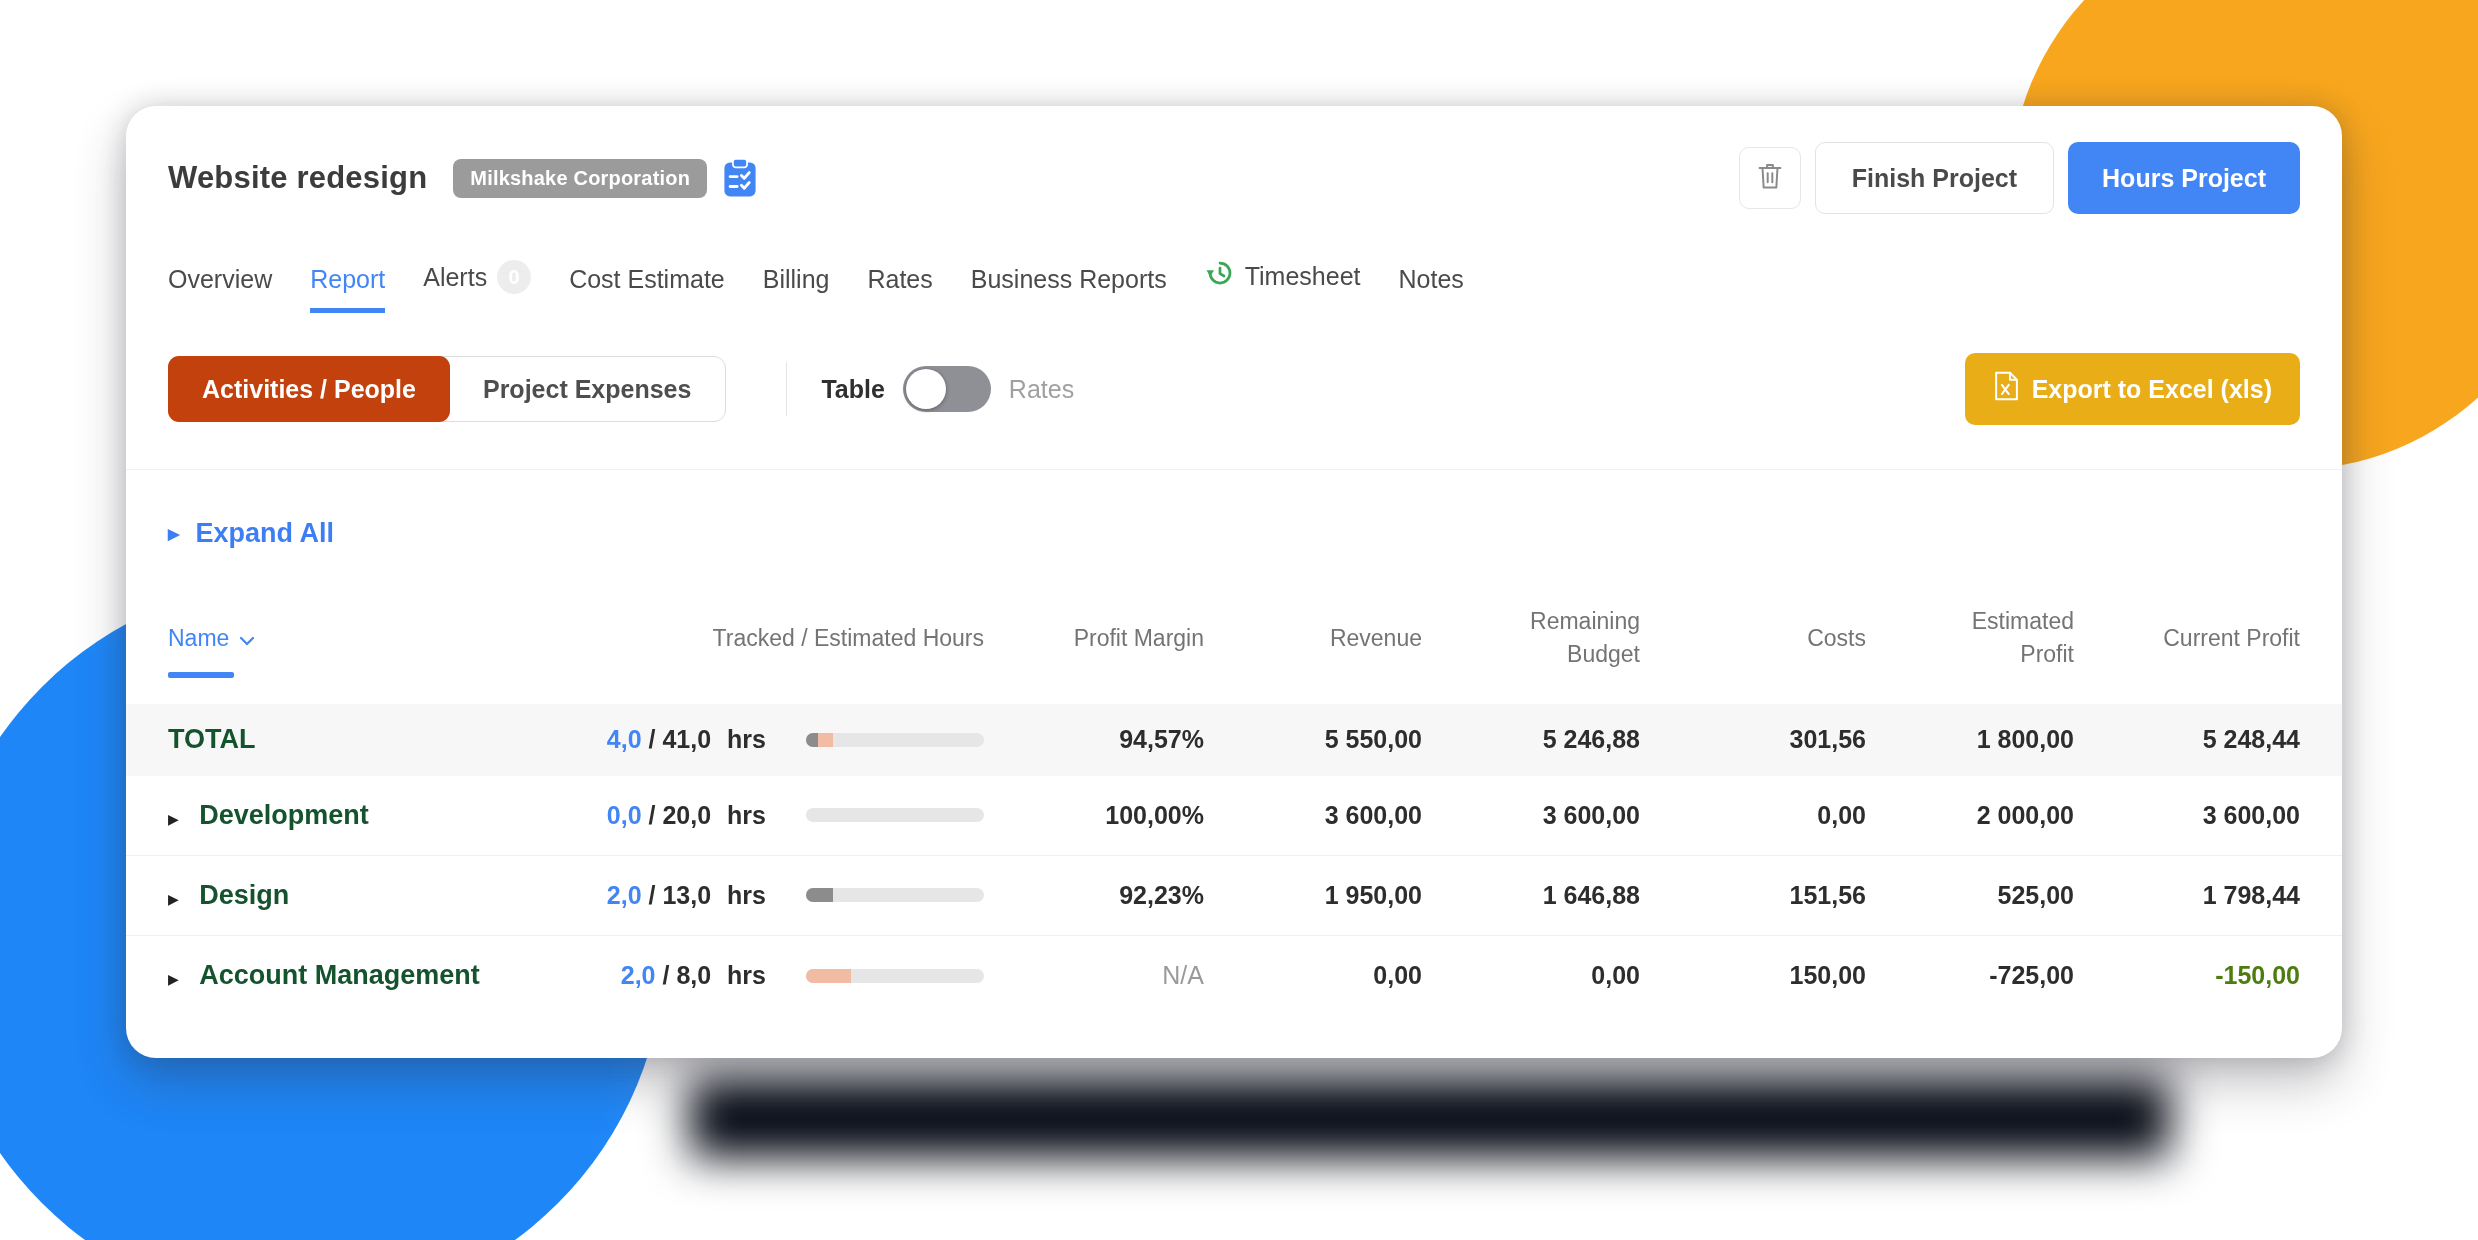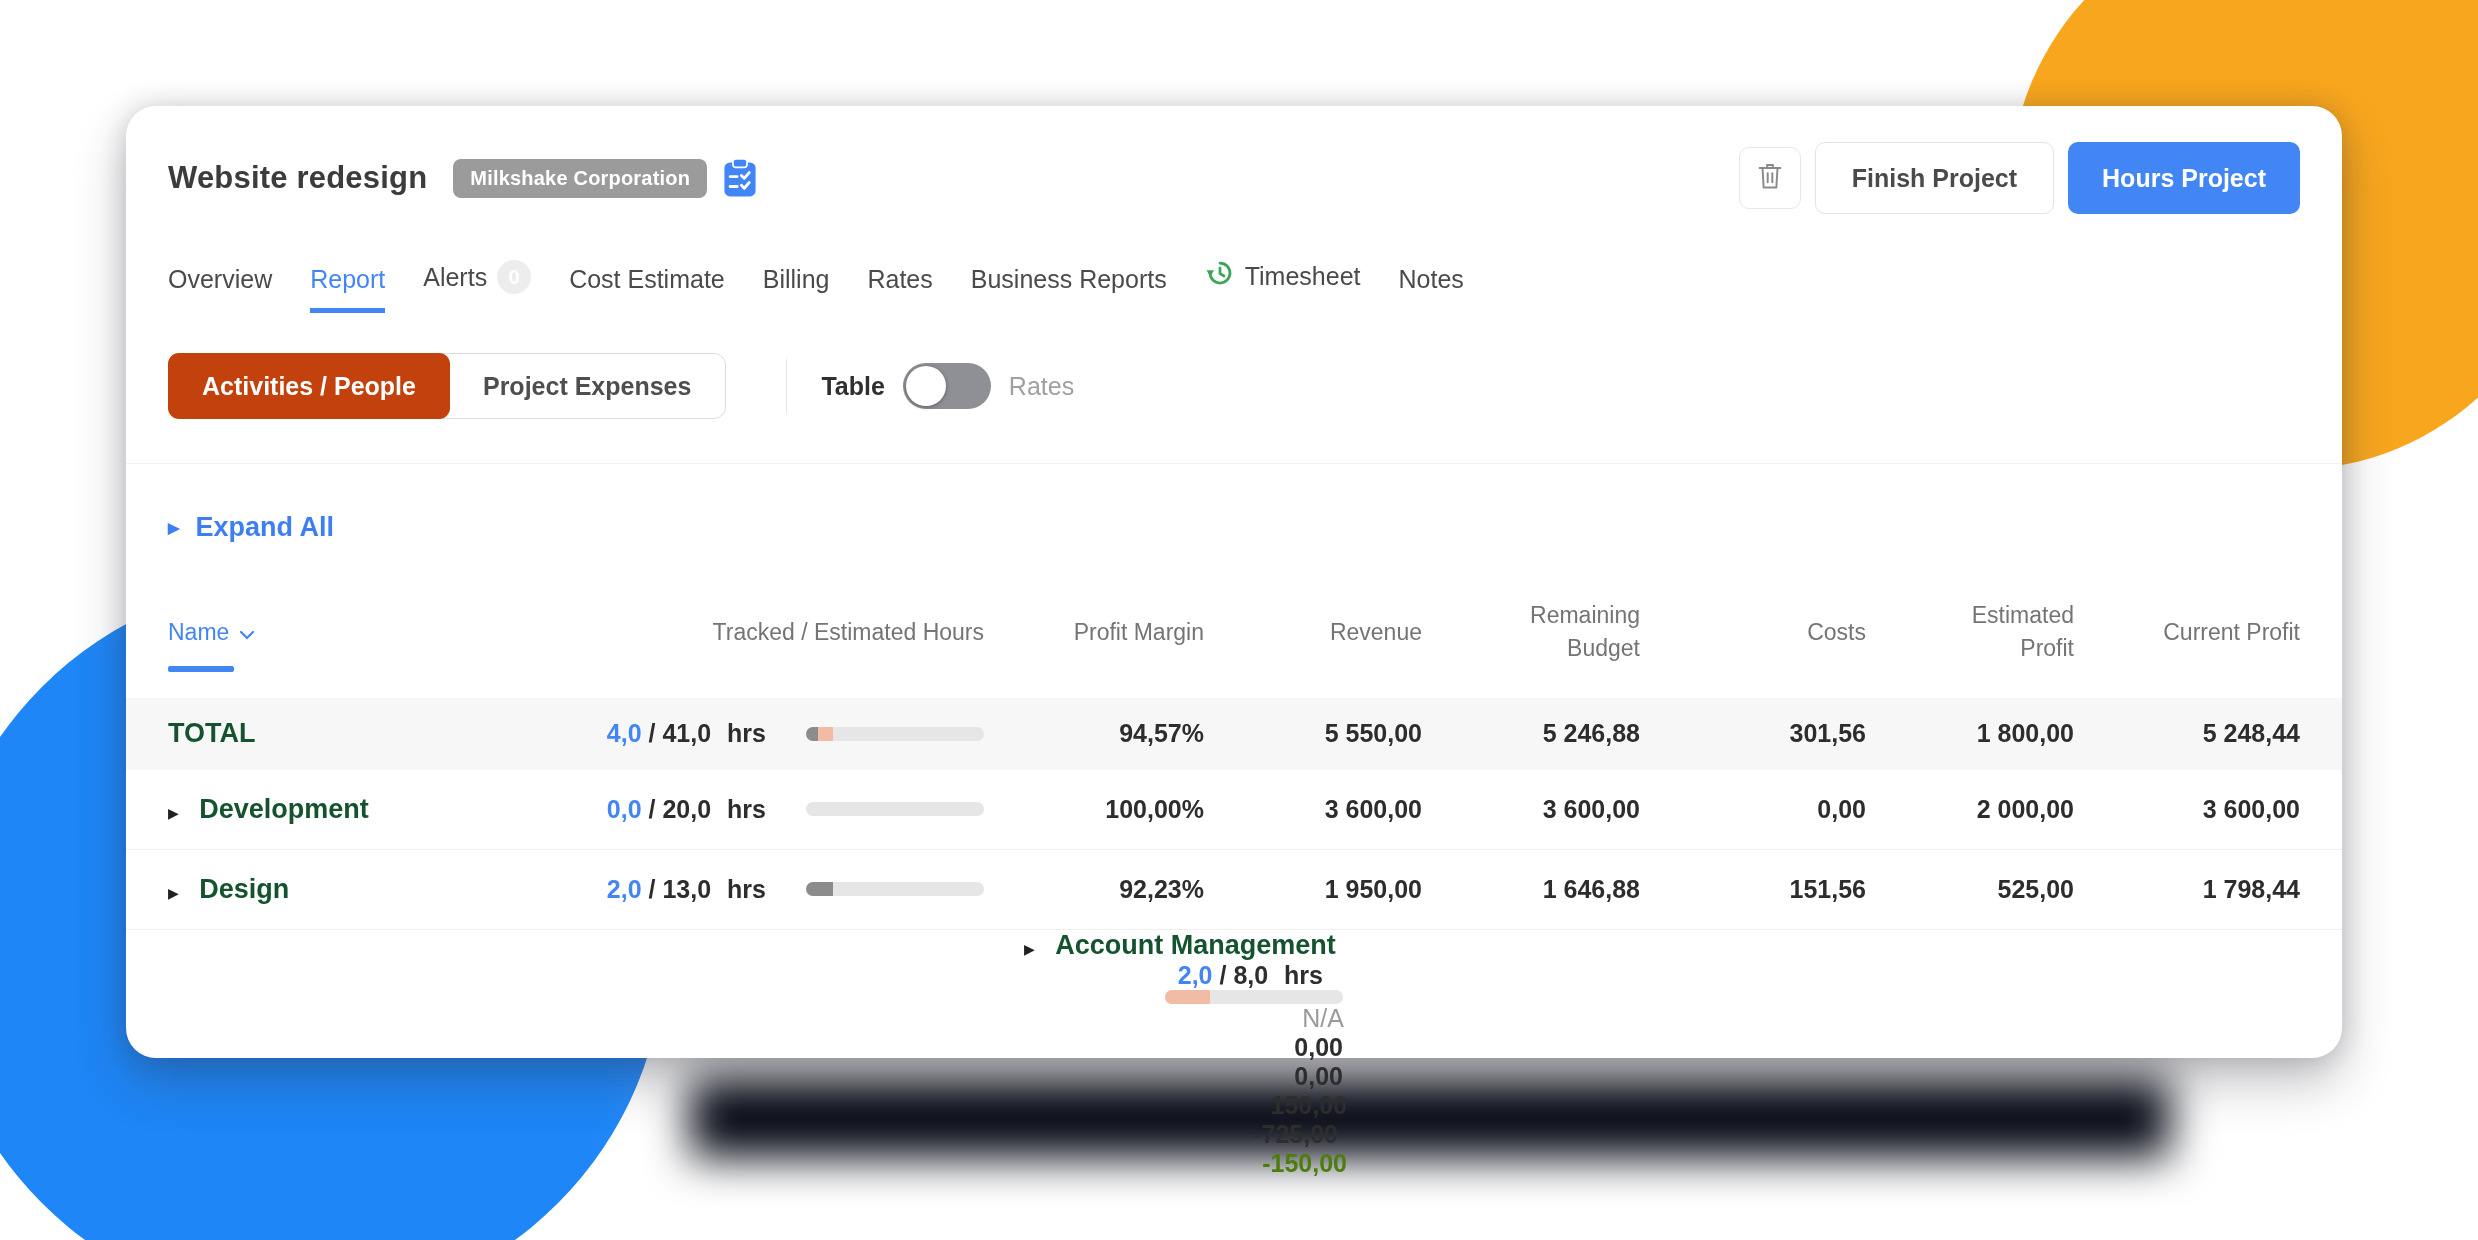--- a/index.html
+++ b/index.html
@@ -78,21 +78,21 @@
   .c-costs { width:226px; text-align:right; }
   .c-estprofit { width:208px; text-align:right; }
   .c-current { width:226px; text-align:right; }
 
   .name-head { color:#4285F4; display:inline-flex; align-items:center; gap:10px; cursor:pointer;
                position:relative; }
   .name-underline { position:absolute; left:42px; bottom:26px; width:66px; height:6px;
                     background:#4285F4; border-radius:2px; }
 
   .trow { display:flex; align-items:center; padding:0 42px; height:80px; border-bottom:1px solid #EFEFEF; }
-  .trow:last-child { border-bottom:none;flex-direction:column; }
+  .trow:last-child { border-bottom:none; }
   .trow.total { height:72px; background:#F7F7F8; border-bottom:none; }
   .row-name { font-size:27px; font-weight:700; color:#14532d; }
   .row-caret { font-size:14px; color:#222; margin-right:16px; }
   .num { font-size:25px; font-weight:700; color:#2D2D2D; }
   .c-hours { font-size:25px; font-weight:700; color:#2D2D2D; }
   .c-hours .tracked { color:#4285F4; }
   .c-hours .unit { margin-left:9px; }
   .num.na { color:#9A9A9A; font-weight:400; }
   .num.neg { color:#4d7c0f; }
 
@@ -178,20 +178,30 @@
       <div class="seg-control">
         <div class="seg active">Activities / People</div>
         <div class="seg">Project Expenses</div>
       </div>
       <div class="v-divider"></div>
       <span class="toggle-label-on">Table</span>
       <div class="toggle">
         <div class="knob"></div>
       </div>
       <span class="toggle-label-off">Rates</span>
+      <button class="btn btn-export">
+        <span>
+          <svg width="27" height="30" viewBox="0 0 22 26" fill="none" stroke="#fff" stroke-width="1.7" stroke-linejoin="round">
+            <path d="M2 1.5h12l6 6v17H2z"></path>
+            <path d="M14 1.5v6h6"></path>
+            <path d="M7 12l6 8 M13 12l-6 8" stroke-linecap="round"></path>
+          </svg>
+        </span>
+        <span>Export to Excel (xls)</span>
+      </button>
     </div>
 
     <div class="section-divider"></div>
 
     <div class="expand-all">
       <span class="caret">▶</span>
       <span>Expand All</span>
     </div>
 
     <div class="thead">

